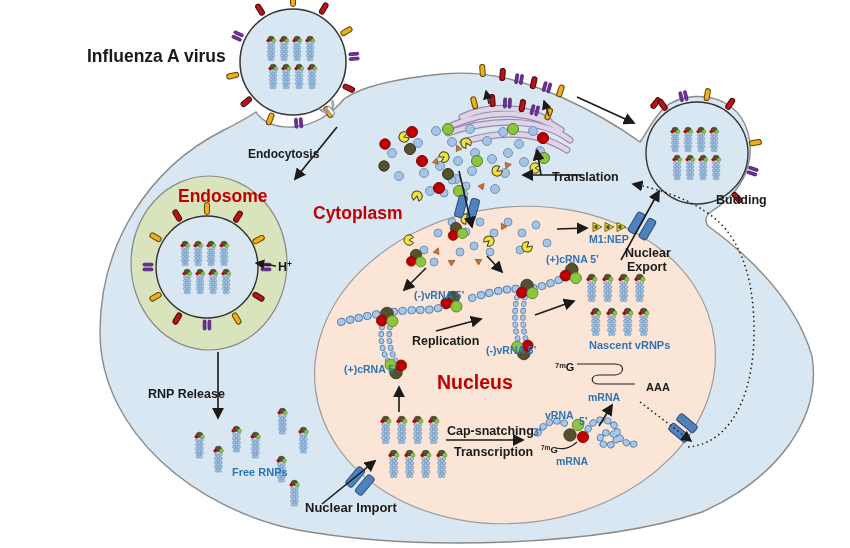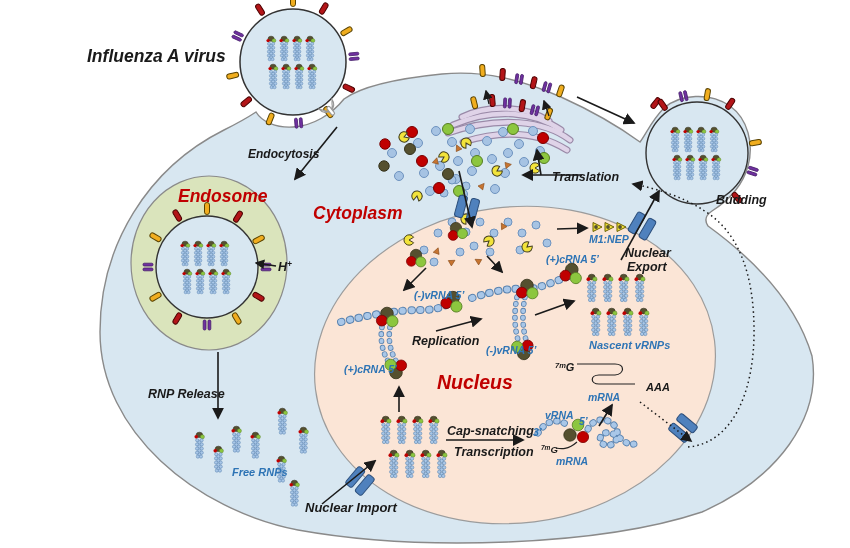--- a/index.html
+++ b/index.html
@@ -1,17 +1,17 @@
 <!DOCTYPE html>
 <html><head>
 <meta charset="utf-8">
 <style>
   html,body{margin:0;padding:0;background:#fff;}
   .stage{position:relative;width:850px;height:548px;overflow:hidden;background:#fff;
-         font-family:"Liberation Sans",sans-serif;font-style:italic;}
+         font-family:"Liberation Sans",sans-serif;}
   svg{display:block}
   text{font-family:"Liberation Sans",sans-serif;font-weight:bold;}
   .lb{fill:#1a1a1a;}
   .lu{fill:#2E74B5;}
   .arrow{stroke:#1a1a1a;stroke-width:1.6;fill:none;}
   .arrow-thin{stroke:#1a1a1a;stroke-width:1.3;fill:none;}
   .dotted{stroke:#1a1a1a;stroke-width:1.5;fill:none;stroke-dasharray:1.5 3.2;}
   .chainO{fill:none;stroke:#5B84B0;stroke-width:8;stroke-dasharray:0.5 8.4;stroke-linecap:round;}
   .chainI{fill:none;stroke:#A9C7E8;stroke-width:6;stroke-dasharray:0.5 8.4;stroke-linecap:round;}
   .ladO{fill:none;stroke:#5B84B0;stroke-width:5.6;stroke-dasharray:0.5 6.4;stroke-linecap:round;}

